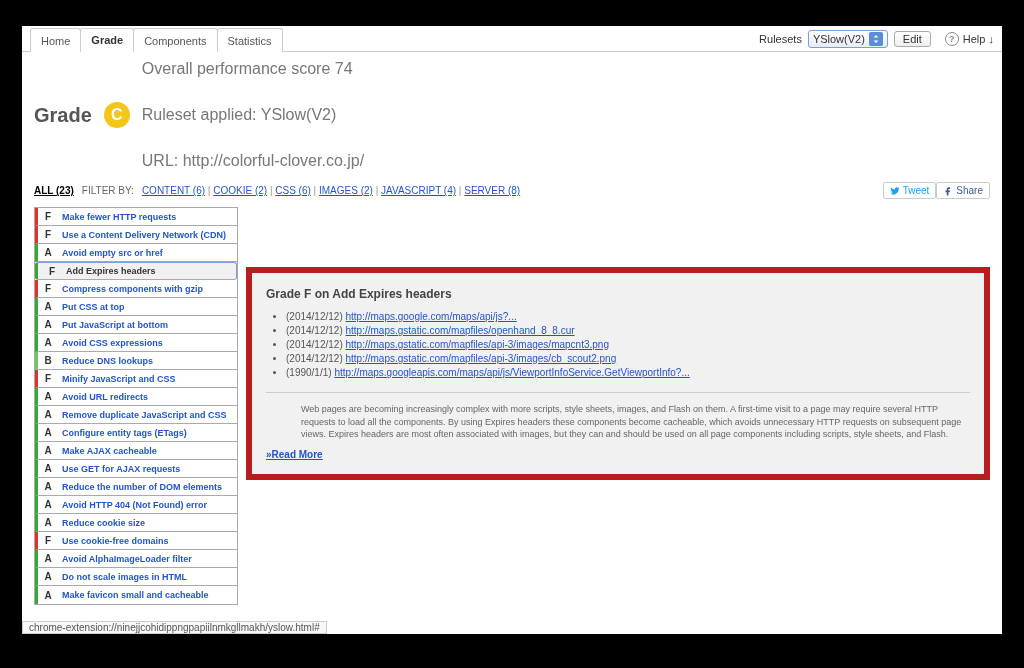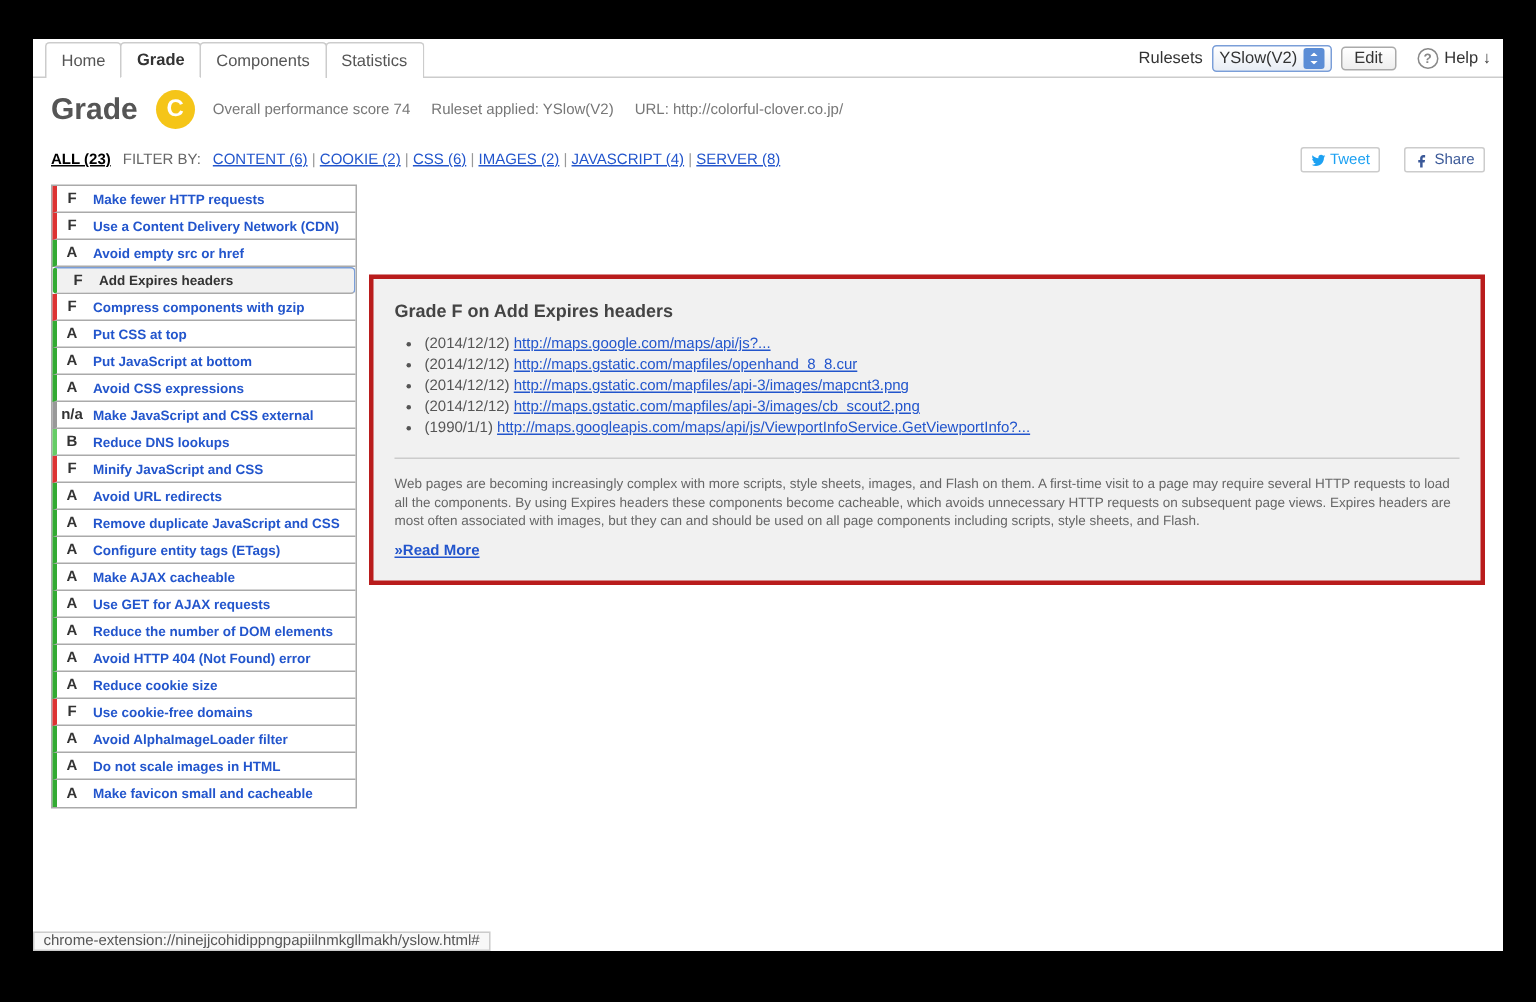--- a/index.html
+++ b/index.html
@@ -12,51 +12,51 @@
 .topbar-right { margin-left: auto; display: flex; align-items: center; gap: 6px; }
 .sel { border: 1px solid #7a9ed8; border-radius: 3px; padding: 1px 4px; font-size: 11px; background: linear-gradient(#fff,#e8edf5); display: flex; align-items: center; }
 .sel-btn { width: 14px; height: 14px; background: #5b8dd6; border-radius: 2px; margin-left: 4px; display: flex; align-items: center; justify-content: center; }
 .sel-btn svg { width: 8px; height: 8px; }
 .edit-btn { border: 1px solid #aaa; padding: 1px 8px; border-radius: 3px; background: linear-gradient(#fff,#eee); cursor: pointer; }
 .help-grp { display: flex; align-items: center; gap: 4px; margin-left: 8px; }
 .help-icon { width: 14px; height: 14px; border: 1px solid #888; border-radius: 50%; display: flex; align-items: center; justify-content: center; font-size: 9px; font-weight: bold; color: #888; }
 .summary { display: flex; align-items: center; padding: 8px 12px; gap: 12px; }
 .grade-word { font-size: 20px; font-weight: bold; color: #555; }
 .grade-badge { width: 26px; height: 26px; border-radius: 50%; background: #f5c518; color: #fff; display: flex; align-items: center; justify-content: center; font-weight: bold; font-size: 16px; }
-.summary-txt { color: #777; font-size: 10px; display: flex; gap: 14px; }
+.summary-txt { color: #777; font-size: 16px; display: flex; gap: 28px; flex-direction: column; }
 .filterbar { padding: 4px 12px 8px; display: flex; align-items: center; gap: 8px; font-size: 10px; }
 .filterbar a { color: #2255cc; text-decoration: underline; cursor: pointer; }
 .filterbar .sep { color: #999; }
 .filterbar .lbl { color: #666; }
 .filterbar .allf { font-weight: bold; color: #000; text-decoration: underline; }
-.social { margin-left: auto; display: flex; gap: 16px; }
+.social { margin-left: auto; display: flex; gap: 0; }
 .soc { border: 1px solid #ccc; padding: 2px 6px; border-radius: 2px; display: flex; align-items: center; gap: 3px; cursor: pointer; font-size: 10px; color: #333; }
 .soc.tw { color: #1da1f2; }
 .soc.fb { color: #3b5998; }
 .main { display: flex; padding: 0 12px; gap: 8px; }
 .rulelist { width: 204px; border: 1px solid #aaa; }
 .rule { display: flex; align-items: center; border-bottom: 1px solid #aaa; border-left: 3px solid; cursor: pointer; height: 18px; }
 .rule:last-child { border-bottom: none; }
 .rule .g { width: 20px; text-align: center; font-weight: bold; font-size: 10px; }
 .rule .t { flex: 1; font-size: 9px; color: #2255cc; font-weight: bold; padding-left: 4px; }
 .rule.bF { border-left-color: #d33; }
 .rule.bA { border-left-color: #3a3; }
 .rule.bB { border-left-color: #6c6; }
 .rule.bNA { border-left-color: #999; }
 .rule.sel { background: #f1f1f1; }
 .rule.sel .t { color: #333; }
 .detail { flex: 1; }
-.detail-box { background: #f1f1f1; border: 3px solid #b91c1c; padding: 14px; margin-top: 60px; }
+.detail-box { background: #f1f1f1; border: 6px solid #b91c1c; padding: 14px; margin-top: 60px; }
 .detail-box h3 { font-size: 12px; margin-bottom: 10px; color: #444; }
 .detail-box .lead { font-size: 10px; font-weight: bold; color: #555; margin-bottom: 8px; }
 .detail-box ul { list-style: disc; padding-left: 20px; }
 .detail-box li { font-size: 10px; color: #555; margin-bottom: 3px; }
 .detail-box li a { color: #2255cc; text-decoration: underline; }
 .detail-box hr { border: none; border-top: 1px solid #ccc; margin: 14px 0 10px; }
-.detail-box .desc { font-size: 9px; color: #666; line-height: 1.4; }
+.detail-box .desc { font-size: 9px; color: #666; line-height: 1.4; margin-left: 35px; }
 .detail-box .rm { color: #2255cc; font-weight: bold; font-size: 10px; margin-top: 8px; display: inline-block; text-decoration: underline; cursor: pointer; }
 .copyright { font-size: 9px; color: #888; margin-top: 8px; }
 .statusbar { position: absolute; left: 0; bottom: 0; background: #f8f8f8; border: 1px solid #ccc; padding: 0 6px; font-size: 10px; color: #555; }
 </style>
 </head>
 <body>
 
 <div class="frame">
 
   <div class="topbar">
@@ -140,24 +140,20 @@
           <span class="g">A</span>
           <span class="t">Put CSS at top</span>
         </div>
         <div class="rule bA">
           <span class="g">A</span>
           <span class="t">Put JavaScript at bottom</span>
         </div>
         <div class="rule bA">
           <span class="g">A</span>
           <span class="t">Avoid CSS expressions</span>
-        </div>
-        <div class="rule bNA">
-          <span class="g">n/a</span>
-          <span class="t">Make JavaScript and CSS external</span>
         </div>
         <div class="rule bB">
           <span class="g">B</span>
           <span class="t">Reduce DNS lookups</span>
         </div>
         <div class="rule bF">
           <span class="g">F</span>
           <span class="t">Minify JavaScript and CSS</span>
         </div>
         <div class="rule bA">

